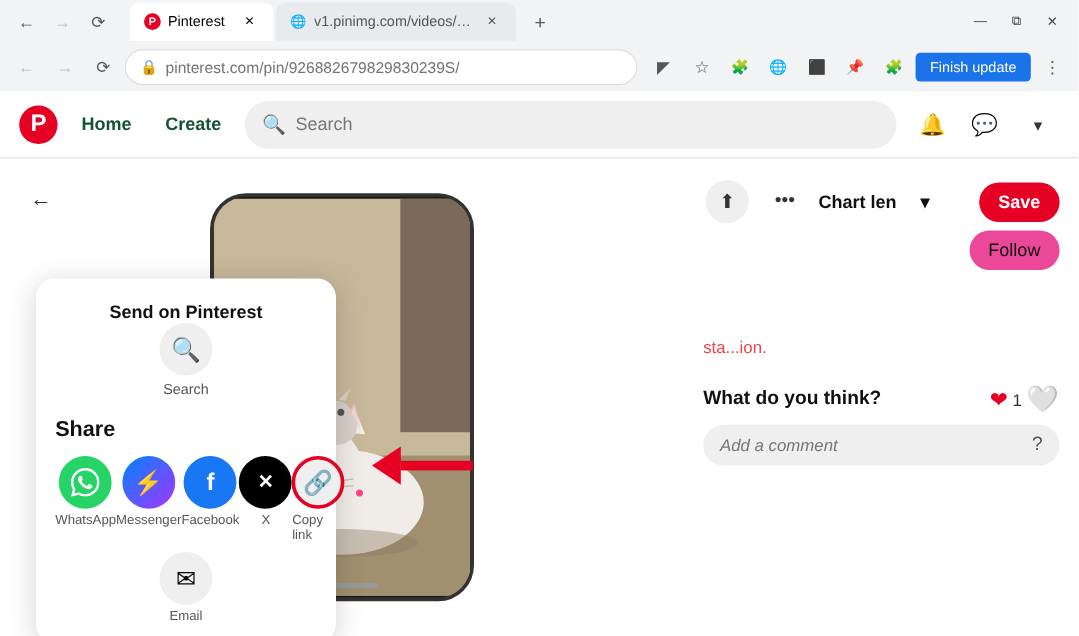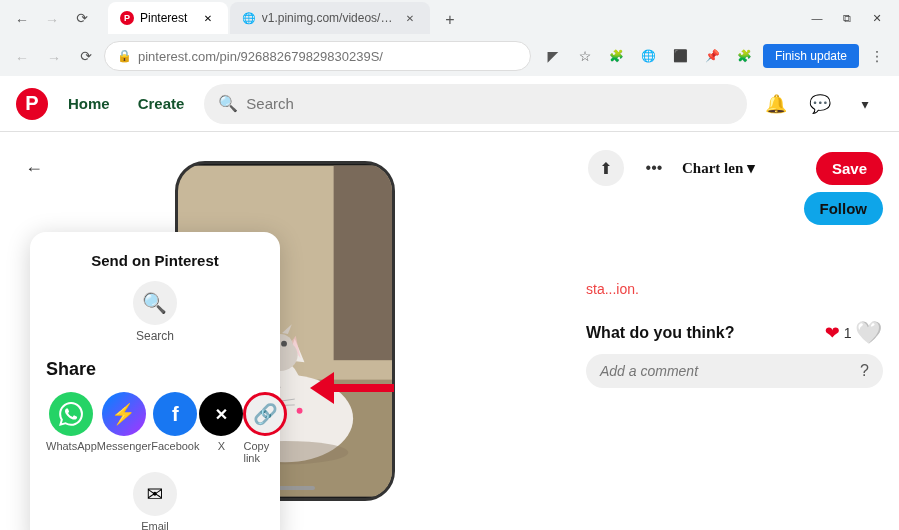--- a/index.html
+++ b/index.html
@@ -247,51 +247,50 @@
       border-radius: 50%;
       border: none;
       background: transparent;
       cursor: pointer;
       display: flex; align-items: center; justify-content: center;
       font-size: 18px; color: #333;
     }
     .board-selector {
       display: flex;
       align-items: center;
-      gap: 4px;
+      gap: 20px;
       background: transparent;
       border: none;
       cursor: pointer;
       font-size: 15px;
       font-weight: 600;
       color: #111;
-      font-family: Liberation Serif, serif;
     }
     .save-btn {
       margin-left: auto;
       background: #e60023;
       color: #fff;
       border: none;
       border-radius: 20px;
       padding: 8px 16px;
       font-size: 15px;
       font-weight: 600;
       cursor: pointer;
     }
 
     .follow-btn {
       position: absolute;
       top: 60px;
       right: 16px;
-      background: #0ea5e9;
+      background: #ec4899;
       border: none;
       border-radius: 20px;
       padding: 8px 16px;
       font-size: 15px;
-      font-weight: 700;
+      font-weight: 400;
       cursor: pointer;
       color: #111;
     }
 
     .pin-description {
       margin-top: 92px;
       font-size: 14px;
       color: #ef4444;
       line-height: 1.4;
     }
@@ -332,21 +331,20 @@
       border-radius: 16px;
       box-shadow: 0 4px 24px rgba(0,0,0,0.18);
       padding: 20px 16px 16px;
       z-index: 100;
     }
     .share-popup-section-title {
       text-align: center;
       font-size: 15px;
       font-weight: 600;
       color: #111;
-      margin-bottom: 12px;
     }
     .share-search-row {
       display: flex;
       flex-direction: column;
       align-items: center;
       margin-bottom: 16px;
     }
     .share-search-circle {
       width: 44px; height: 44px;
       border-radius: 50%;

